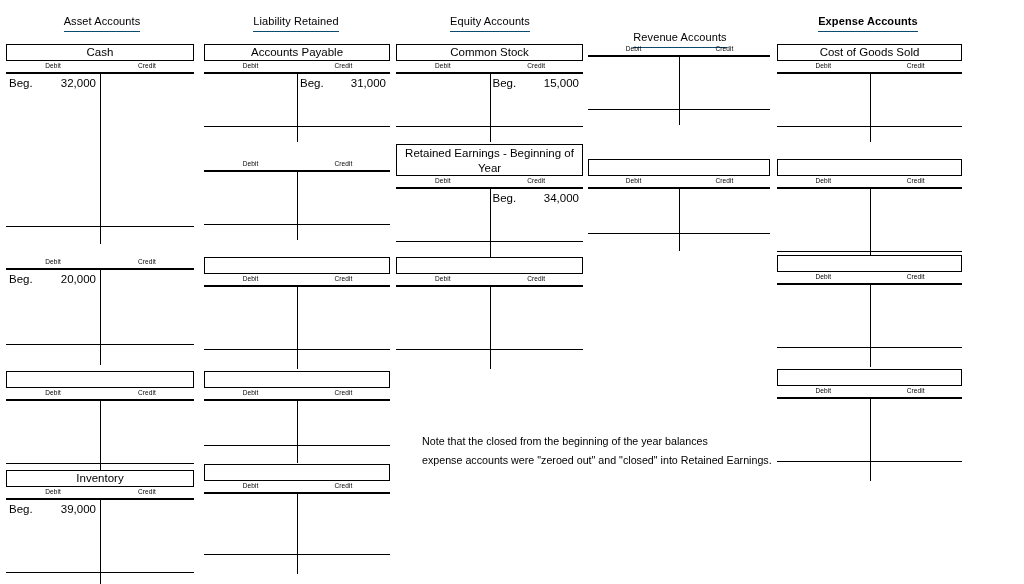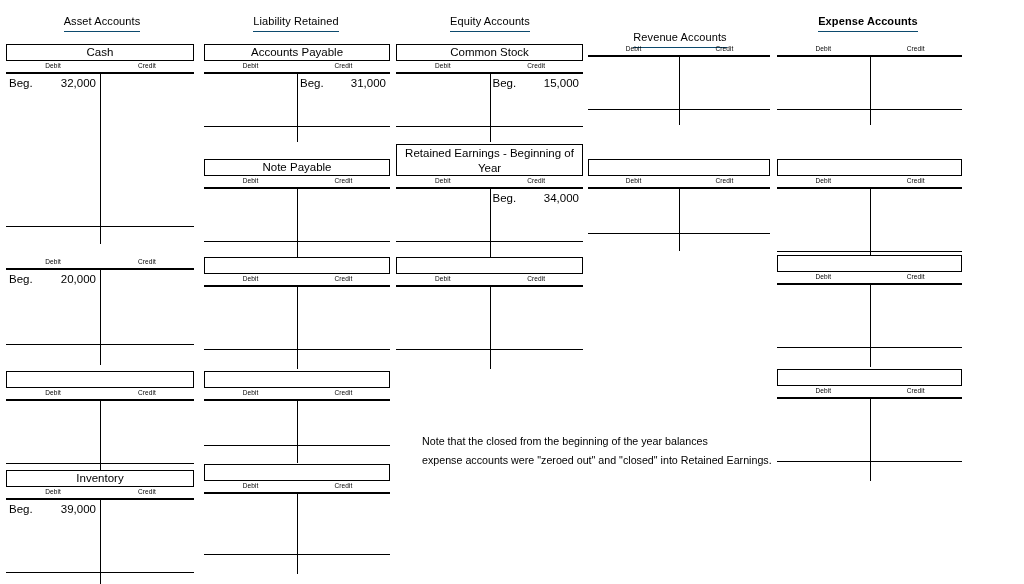--- a/index.html
+++ b/index.html
@@ -196,21 +196,20 @@
       <div class="ta-body" style="height: 68px;">
         <div class="ta-vline" style="height: 68px;"></div>
         <div class="ta-subtotal" style="top: 52px;"></div>
         <div class="ta-entry side-credit">
           <span class="e-label">Beg.</span>
           <span class="e-amount">31,000</span>
         </div>
       </div>
     </div>
     <div class="taccount" style="left: 204px; top: 159px; width: 186px;">
-      <div class="ta-title">Note Payable</div>
       <div class="ta-dc">
         <div class="dc-debit">Debit</div>
         <div class="dc-credit">Credit</div>
       </div>
       <div class="ta-body" style="height: 68px;">
         <div class="ta-vline" style="height: 68px;"></div>
         <div class="ta-subtotal" style="top: 52px;"></div>
       </div>
     </div>
     <div class="taccount" style="left: 204px; top: 257px; width: 186px;">
@@ -305,20 +304,21 @@
         <div class="dc-debit">Debit</div>
         <div class="dc-credit">Credit</div>
       </div>
       <div class="ta-body" style="height: 62px;">
         <div class="ta-vline" style="height: 62px;"></div>
         <div class="ta-subtotal" style="top: 44px;"></div>
       </div>
     </div>
     <div class="col-heading" style="left: 818px; top: 15px; width: 100px; font-weight: bold;"><span>Expense Accounts</span></div>
     <div class="taccount" style="left: 777px; top: 44px; width: 185px;">
+      <div class="ta-title">Cost of Goods Sold</div>
       <div class="ta-dc">
         <div class="dc-debit">Debit</div>
         <div class="dc-credit">Credit</div>
       </div>
       <div class="ta-body" style="height: 68px;">
         <div class="ta-vline" style="height: 68px;"></div>
         <div class="ta-subtotal" style="top: 52px;"></div>
       </div>
     </div>
     <div class="taccount" style="left: 777px; top: 159px; width: 185px;">

